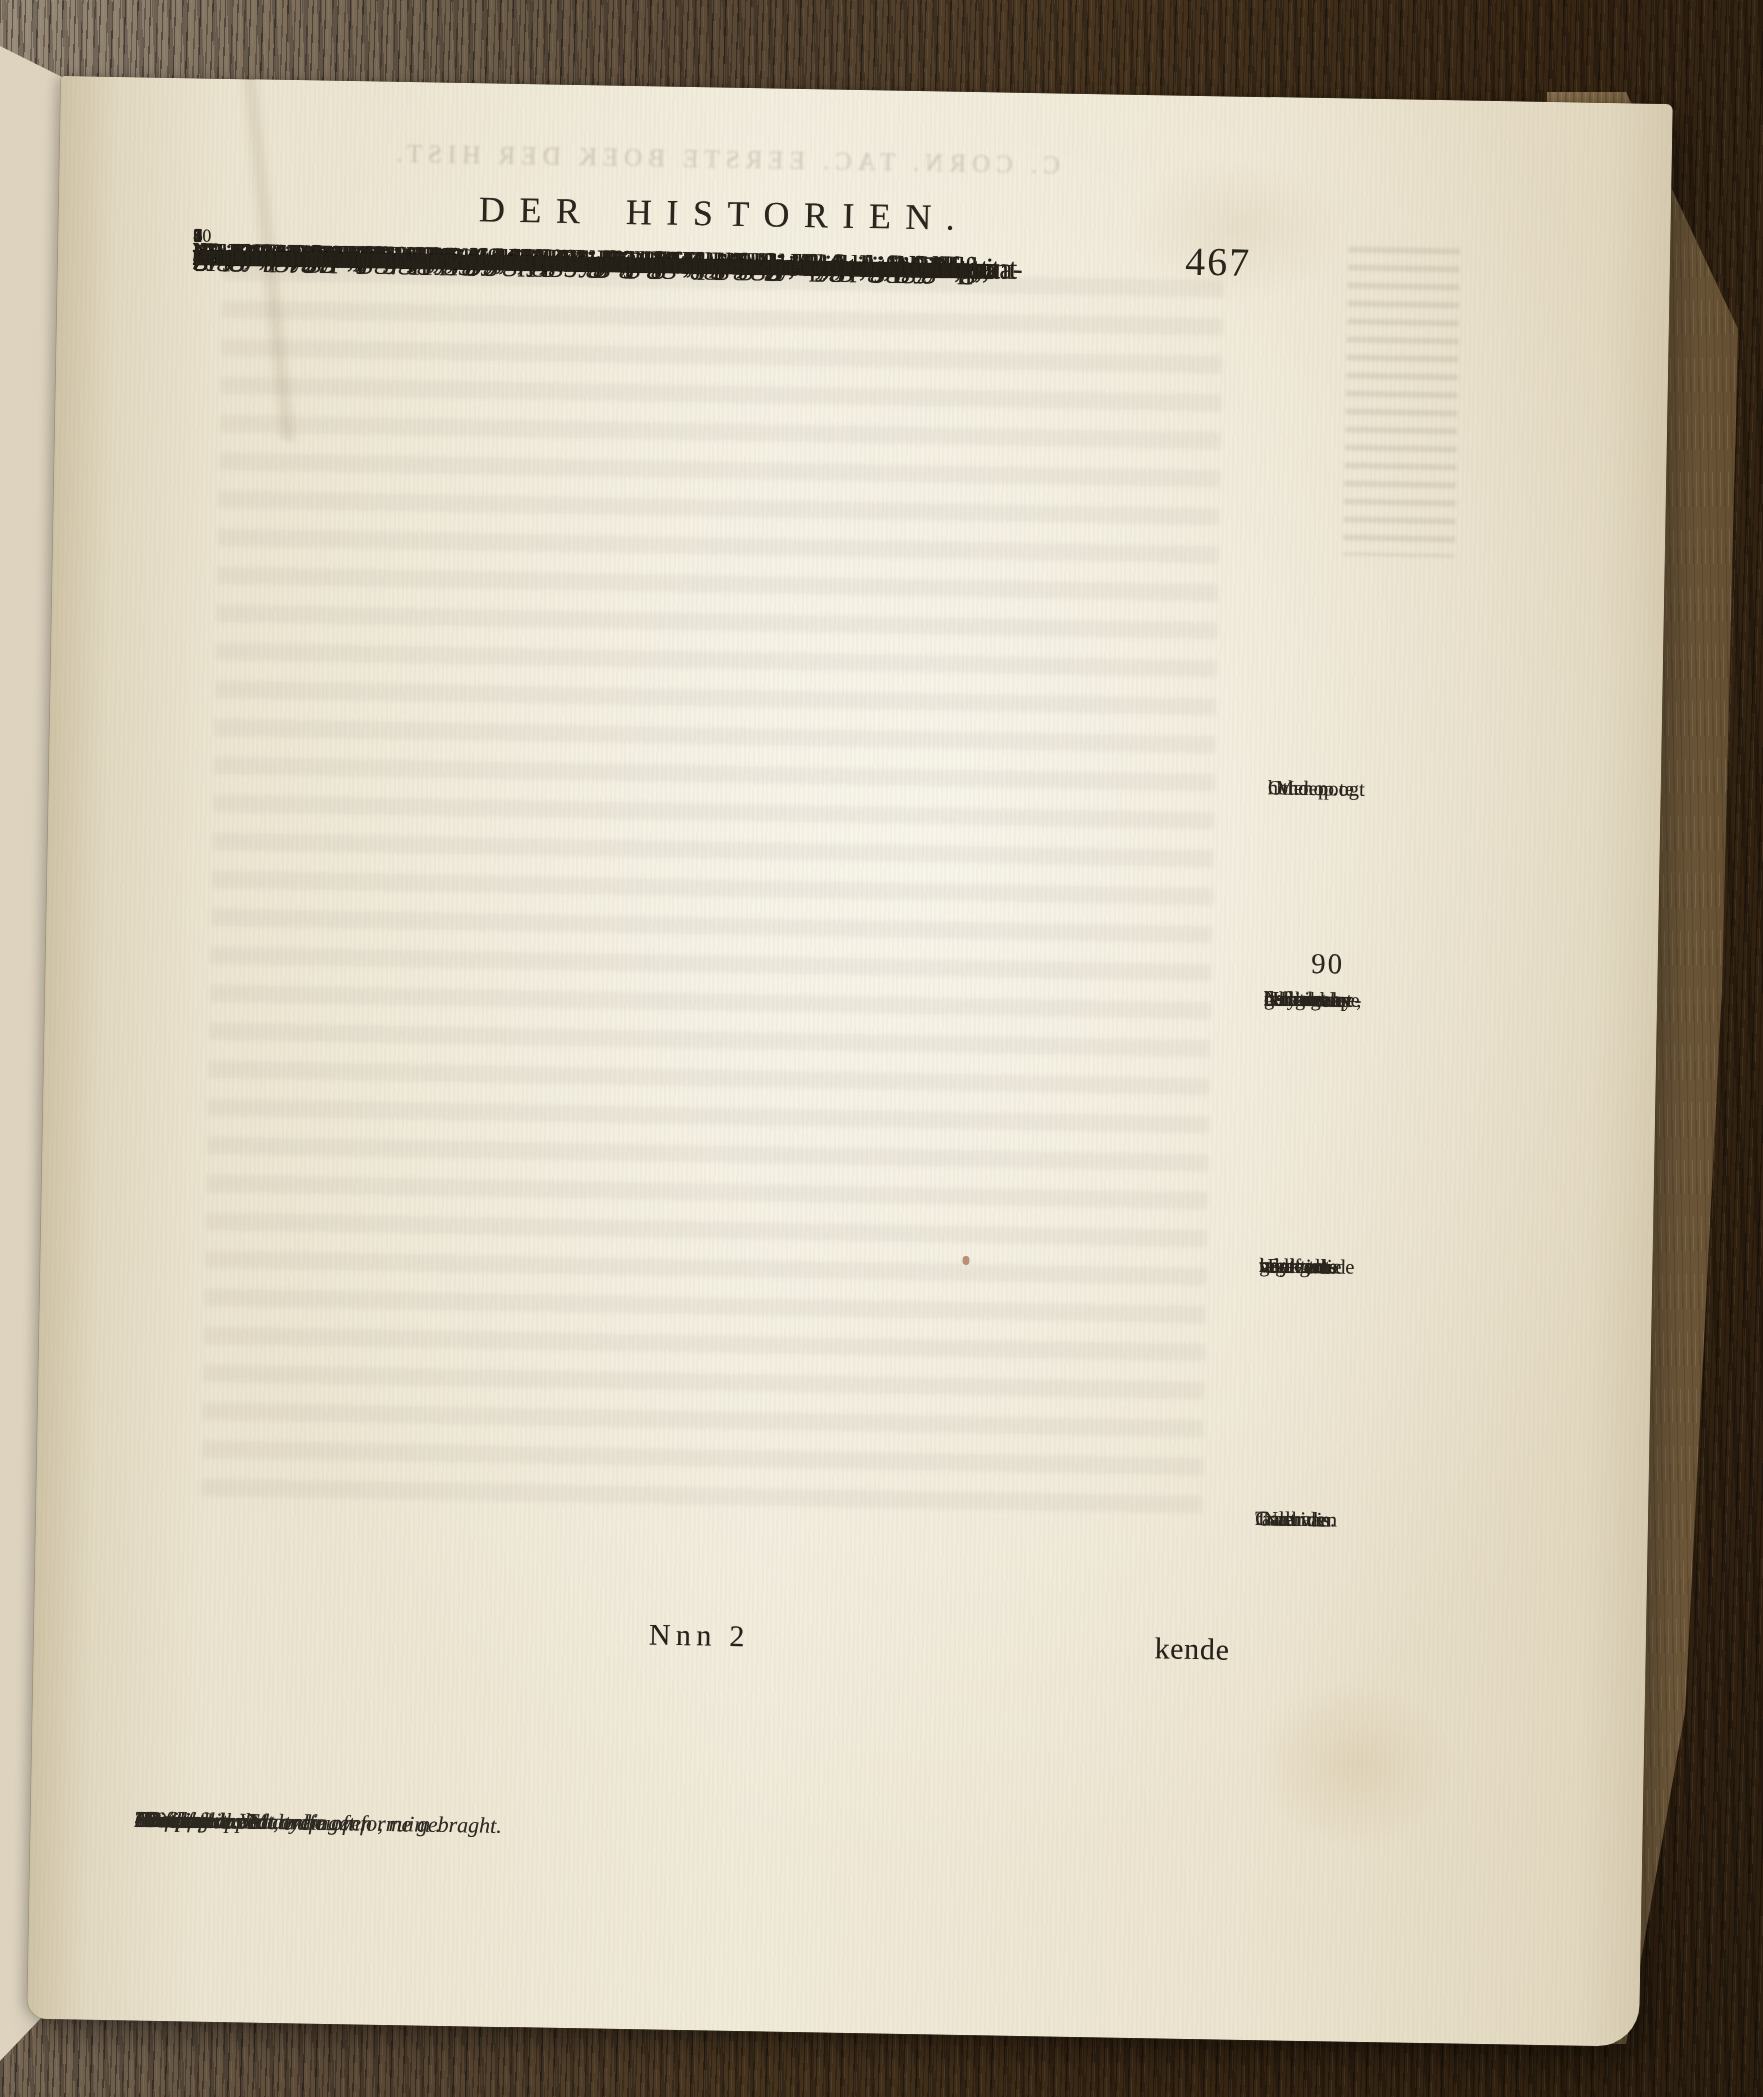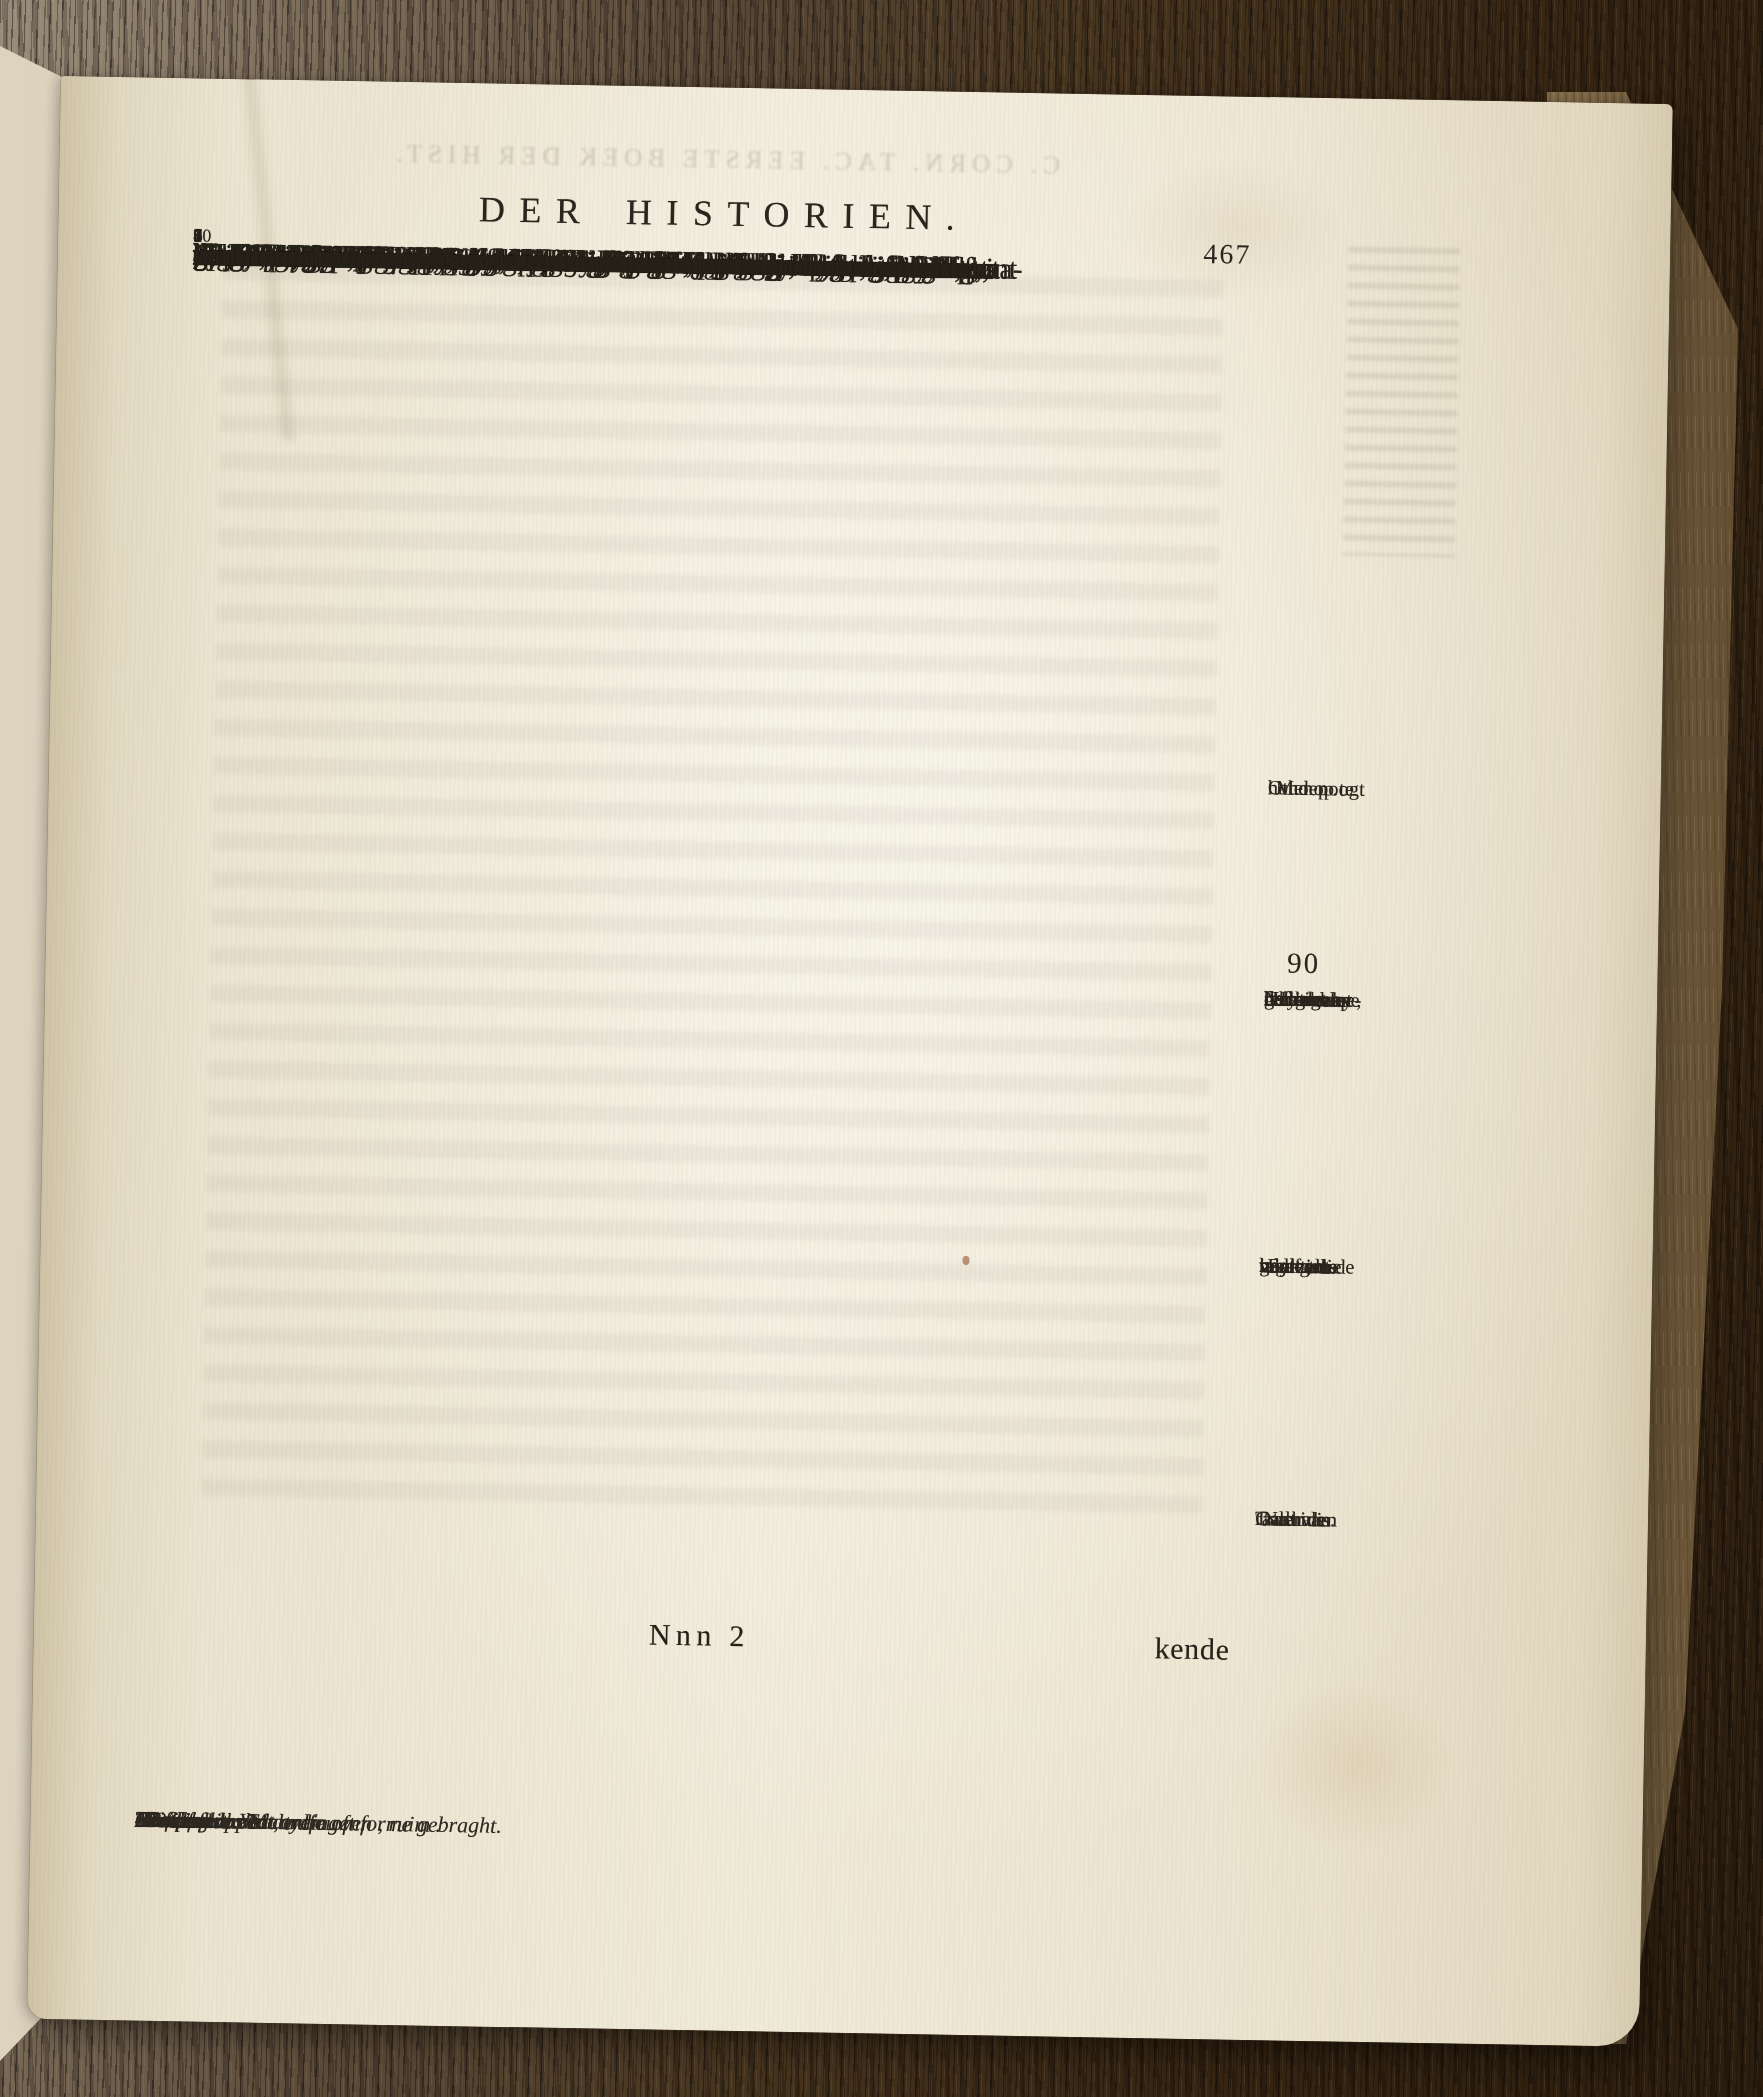--- a/index.html
+++ b/index.html
@@ -67,34 +67,34 @@
   }
   .stain-a{top:1580px;left:1225px;width:198px;height:171px;border-radius:50%;
     background:radial-gradient(closest-side, rgba(160,120,60,.12), rgba(160,120,60,0));}
   .stain-b{top:59px;left:1067px;width:224px;height:145px;border-radius:50%;
     background:radial-gradient(closest-side, rgba(150,110,60,.09), rgba(150,110,60,0));}
   .ink-speck{top:1164px;left:922px;width:6.6px;height:8.6px;border-radius:50%;background:rgba(140,70,30,.55);}
   
   .running-head{top:105px;left:135px;width:1061px;height:86px;}
   .head-title{position:static;display:block;text-align:center;font-size:36px;letter-spacing:14.5px;word-spacing:8px;color:#2a251d;
     text-shadow:0 0 0.7px rgba(42,37,29,.45);}
-  .page-num{right:2.6px;top:37px;font-size:28px;color:#2a251d;letter-spacing:2px;}
+  .page-num{right:2.6px;top:37px;font-size:40px;color:#2a251d;letter-spacing:2px;}
   
   .text-block{top:157px;left:135px;width:1061px;font-size:30px;line-height:38px;color:#26221a;
     text-shadow:0 0 0.7px rgba(38,34,26,.38);}
   .text-block .tline{position:static;display:block;text-align:justify;text-align-last:justify;}
   .it{font-style:italic;}
   .sup{font-size:.60em;vertical-align:super;line-height:0;}
   
   .margin-col{top:0;left:1219px;width:155px;height:1943px;font-size:20.4px;line-height:24px;color:#2b261e;
     text-shadow:0 0 0.7px rgba(43,38,30,.35);}
   .mnote{left:0;width:100%;}
   .mnote div:first-child{text-indent:8px;}
   .mnum{font-size:29px;letter-spacing:2px;padding-left:22.4px;}
-  .mnum div:first-child{text-indent:0;}
+  .mnum div:first-child{text-indent:0;margin-left:24px;}
   
   .sig-row{top:1531px;left:135px;width:1061px;height:46px;font-size:30px;color:#26221a;
     text-shadow:0 0 0.7px rgba(38,34,26,.38);}
   .sig{position:static;display:block;text-align:center;letter-spacing:5.3px;}
   .catchword{right:0;top:5.3px;font-size:30px;letter-spacing:0.7px;}
   
   .footnotes{top:1727px;left:104px;width:1122px;font-size:22px;line-height:30px;color:#2e2921;
     text-shadow:0 0 0.7px rgba(46,41,33,.35);}
   .footnotes .fline{position:static;display:block;text-align:justify;text-align-last:justify;}
   .footnotes .fline:not(:first-child){padding-left:10.5px;}

